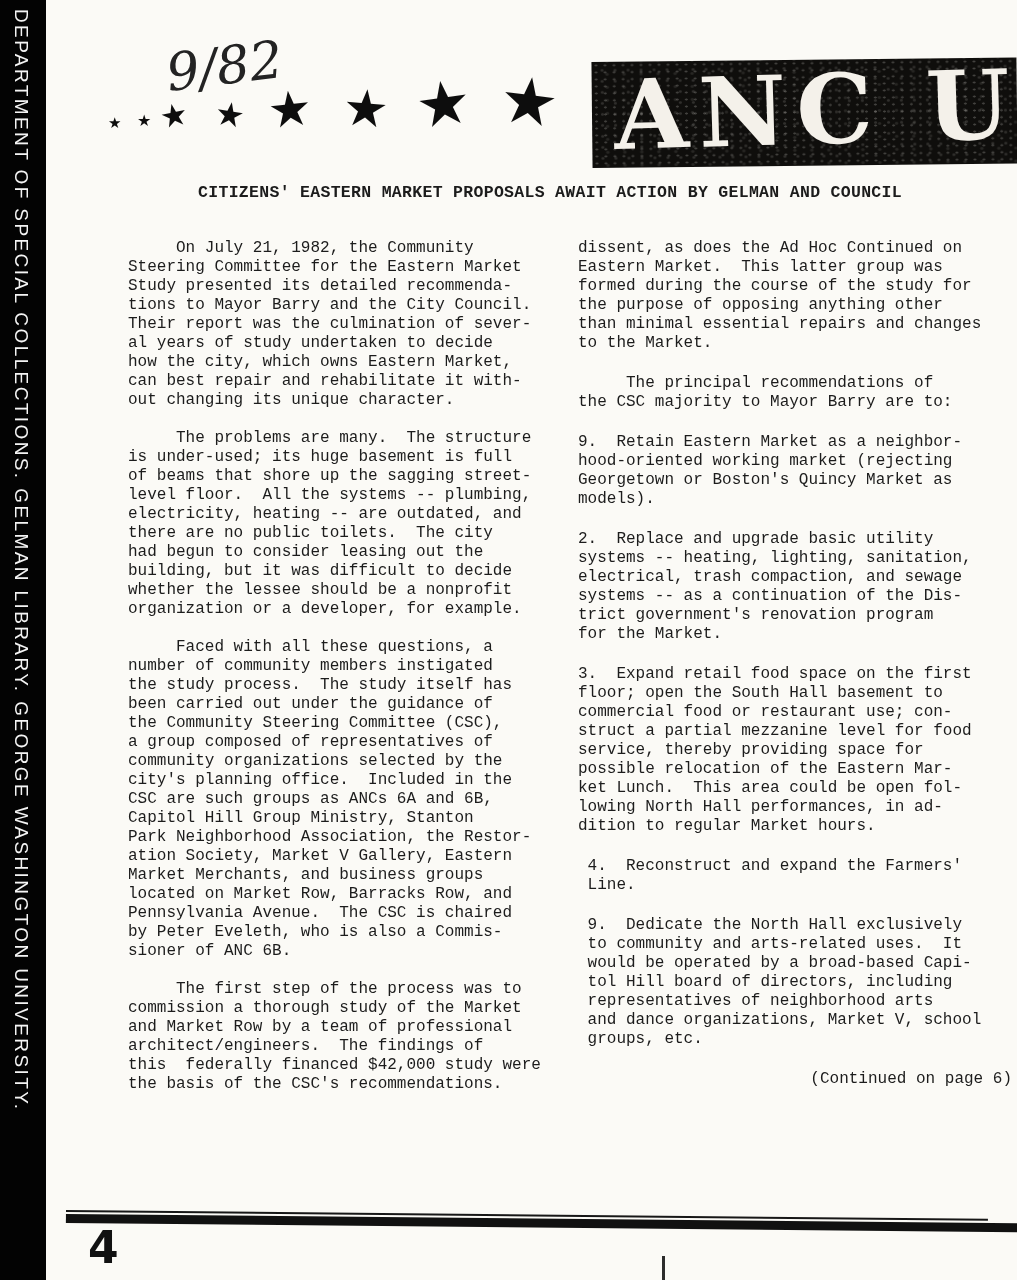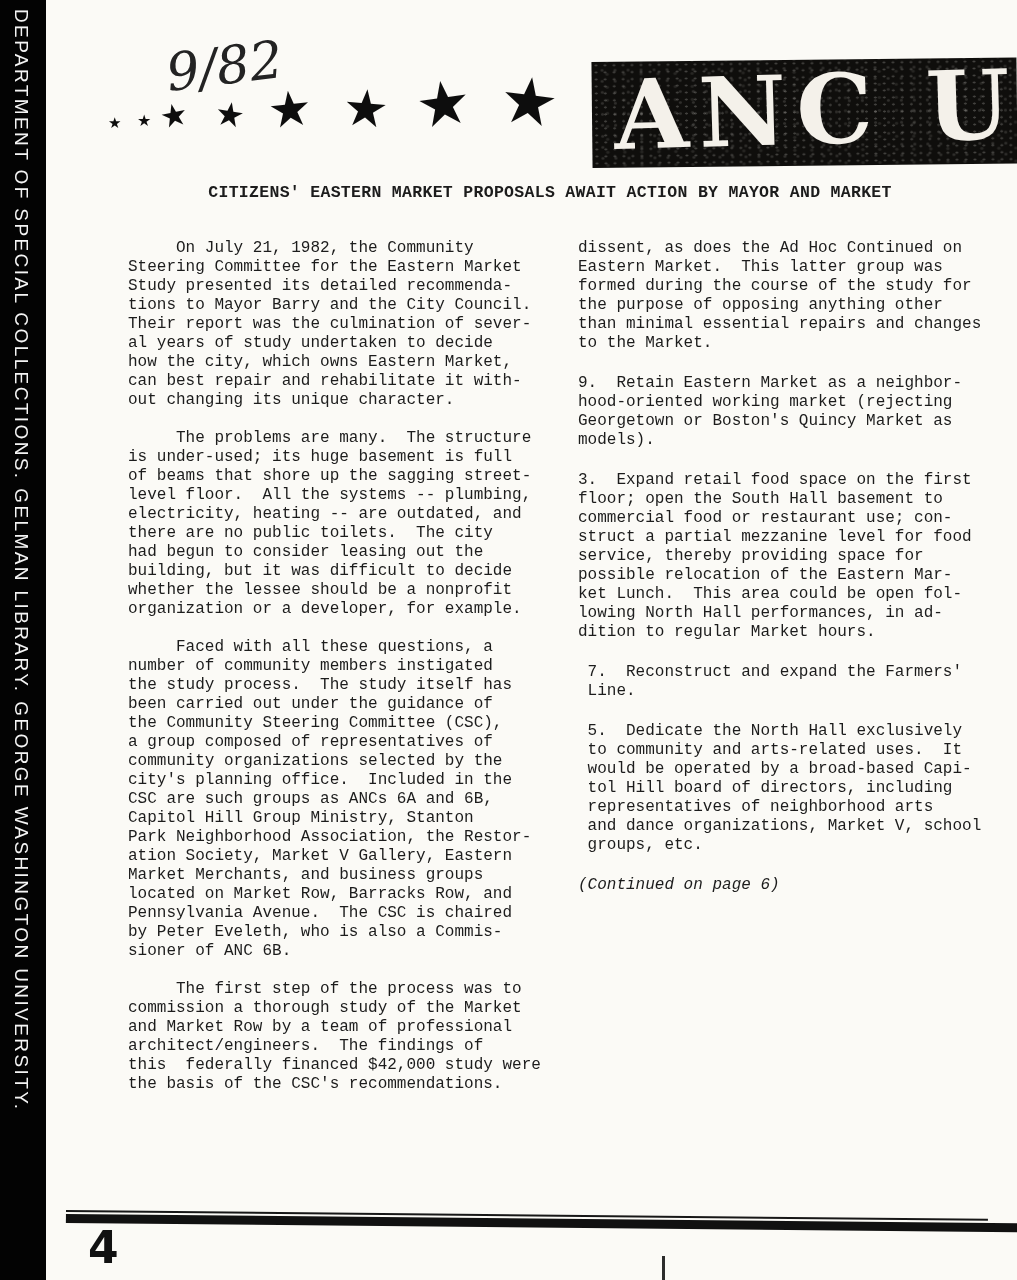--- a/index.html
+++ b/index.html
@@ -52,21 +52,21 @@
   .title{
     position:absolute;left:130px;top:183px;width:840px;margin:0;
     text-align:center;font-family:"Liberation Mono",monospace;
     font-weight:700;font-size:16.5px;letter-spacing:.3px;white-space:nowrap;
   }
   .columns{position:absolute;left:128px;top:227px;width:884px;display:flex;gap:28px;}
   .col-left{width:422px;}
   .col-right{width:434px;}
   .para{margin:12px 0 19px;font-size:16px;line-height:19px;white-space:pre;}
   .col-right .para{margin-bottom:21px;}
-  .continued{font-style:italic;}
+  .continued{text-align:right;}
   
   .bottom-rule{
     position:absolute;left:66px;top:1210px;width:960px;
     transform:rotate(0.55deg);transform-origin:left top;
   }
   .bottom-rule .thin{height:2px;background:#171717;margin-bottom:2px;width:96%;}
   .bottom-rule .thick{height:9px;background:#111111;width:100%;}
   .page-number{
     position:absolute;left:88px;top:1222px;
     font-family:"DejaVu Sans",sans-serif;font-weight:700;font-size:44px;color:#111;
@@ -88,21 +88,21 @@
   <span class="star s3">★</span>
   <span class="star s4">★</span>
   <span class="star s5">★</span>
   <span class="star s6">★</span>
   <span class="star s7">★</span>
   <span class="star s8">★</span>
   <div class="banner">
     <span class="banner-text">ANC UP</span>
   </div>
 
-  <h1 class="title">CITIZENS' EASTERN MARKET PROPOSALS AWAIT ACTION BY MAYOR AND MARKET</h1>
+  <h1 class="title">CITIZENS' EASTERN MARKET PROPOSALS AWAIT ACTION BY GELMAN AND COUNCIL</h1>
 
   <div class="columns">
     <div class="col-left">
       <p class="para">     On July 21, 1982, the Community
 Steering Committee for the Eastern Market
 Study presented its detailed recommenda-
 tions to Mayor Barry and the City Council.
 Their report was the culmination of sever-
 al years of study undertaken to decide
 how the city, which owns Eastern Market,
@@ -142,36 +142,44 @@
 this  federally financed $42,000 study were
 the basis of the CSC's recommendations.</p>
     </div>
     <div class="col-right">
       <p class="para">dissent, as does the Ad Hoc Continued on
 Eastern Market.  This latter group was
 formed during the course of the study for
 the purpose of opposing anything other
 than minimal essential repairs and changes
 to the Market.</p>
+      <p class="para">     The principal recommendations of
+the CSC majority to Mayor Barry are to:</p>
       <p class="para">9.  Retain Eastern Market as a neighbor-
 hood-oriented working market (rejecting
 Georgetown or Boston's Quincy Market as
 models).</p>
+      <p class="para">2.  Replace and upgrade basic utility
+systems -- heating, lighting, sanitation,
+electrical, trash compaction, and sewage
+systems -- as a continuation of the Dis-
+trict government's renovation program
+for the Market.</p>
       <p class="para">3.  Expand retail food space on the first
 floor; open the South Hall basement to
 commercial food or restaurant use; con-
 struct a partial mezzanine level for food
 service, thereby providing space for
 possible relocation of the Eastern Mar-
 ket Lunch.  This area could be open fol-
 lowing North Hall performances, in ad-
 dition to regular Market hours.</p>
-      <p class="para"> 7.  Reconstruct and expand the Farmers'
+      <p class="para"> 4.  Reconstruct and expand the Farmers'
  Line.</p>
-      <p class="para"> 5.  Dedicate the North Hall exclusively
+      <p class="para"> 9.  Dedicate the North Hall exclusively
  to community and arts-related uses.  It
  would be operated by a broad-based Capi-
  tol Hill board of directors, including
  representatives of neighborhood arts
  and dance organizations, Market V, school
  groups, etc.</p>
       <p class="para continued">(Continued on page 6)</p>
     </div>
   </div>
 

